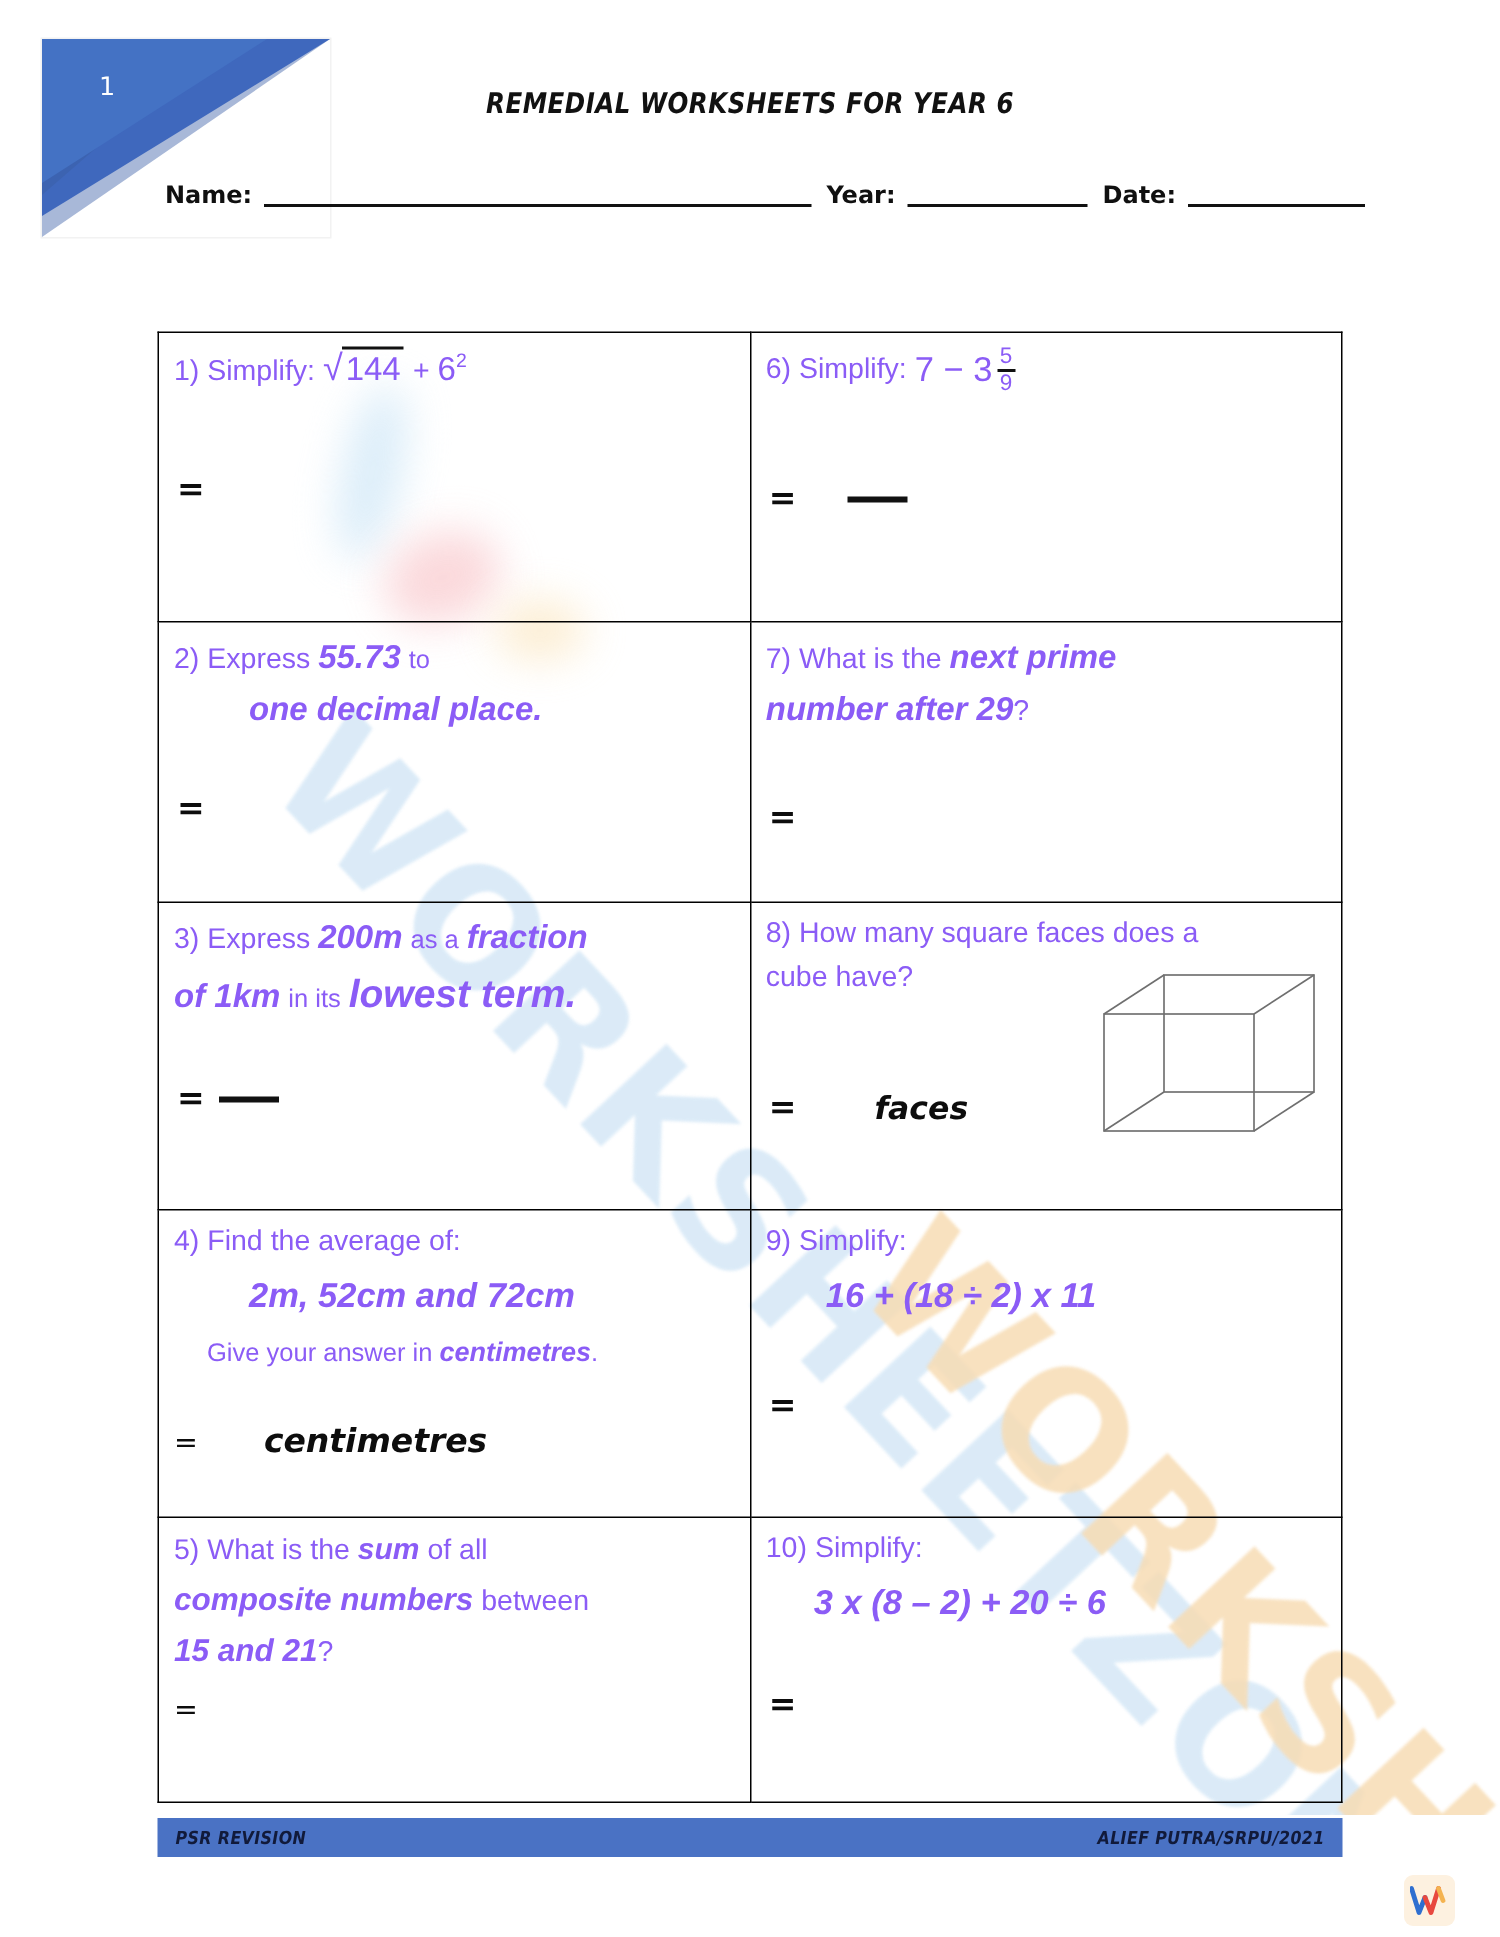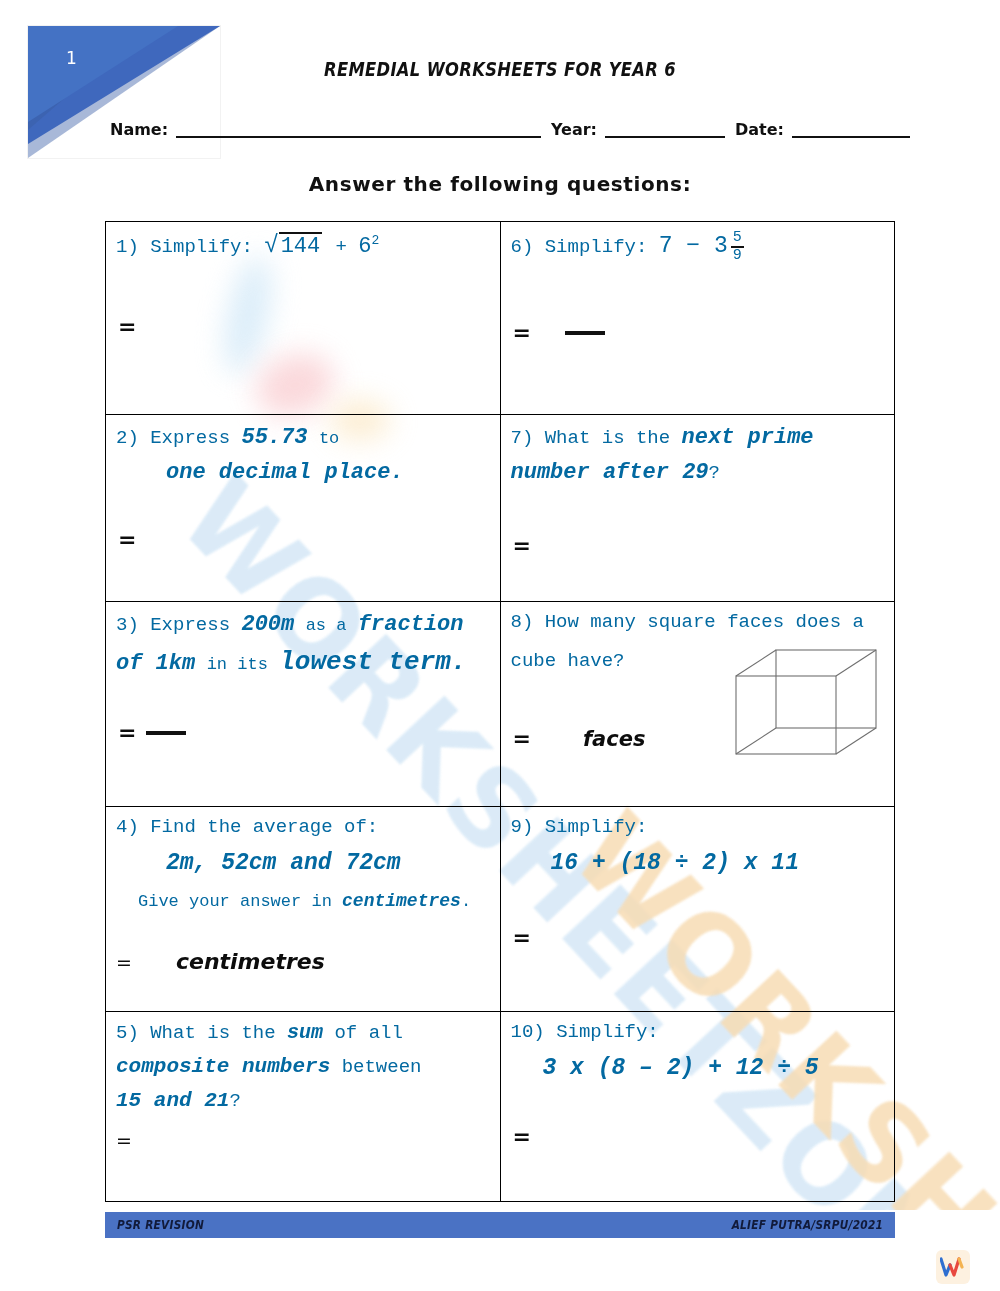--- a/index.html
+++ b/index.html
@@ -111,22 +111,22 @@
     width:50%;
     position:relative;
   }
   .r1 td{height:178px;}
   .r2 td{height:172px;}
   .r3 td{height:190px;}
   .r4 td{height:190px;}
   .r5 td{height:175px;}
 
   .qline{
-    font-family:Liberation Mono, monospace;
-    font-size:19px;color:#0369a1;
+    font-family:Liberation Sans, sans-serif;
+    font-size:19px;color:#8b5cf6;
     line-height:1.34;
   }
   .qline.indent{padding-left:50px;}
   .qline.indent-sm{padding-left:22px;}
   .bi{font-weight:bold;font-style:italic;}
 
   .ans{
     position:absolute;
     font-family:"DejaVu Sans", sans-serif;
     font-weight:bold;font-size:21px;color:#0d0d0d;
@@ -218,21 +218,20 @@
 
     <div class="fields">
       <span class="fld-label">Name:</span>
       <span class="fld-line line-name"></span>
       <span class="fld-label">Year:</span>
       <span class="fld-line line-year"></span>
       <span class="fld-label">Date:</span>
       <span class="fld-line line-date"></span>
     </div>
 
-    <div class="subtitle">Answer the following questions:</div>
   </div>
 
   <table class="qtable">
     <tbody>
 
       <tr class="r1">
         <td>
           <div class="qline">
             <span>1)</span>
             <span>Simplify:</span>
@@ -310,21 +309,21 @@
           <div class="ans" style="left:12px;top:118px;">
             <span class="eq">=</span>
             <span class="frac-bar" style="margin-left:10px;"></span>
           </div>
         </td>
         <td>
           <div class="qline">
             <span>8)</span>
             <span>How many square faces does a</span>
           </div>
-          <div class="qline" style="margin-top:14px;">cube have?</div>
+          <div class="qline" style="margin-top:4px;">cube have?</div>
           <div class="cube">
             <svg width="150" height="112" viewBox="0 0 150 112">
               <g fill="none" stroke="#6f6f6f" stroke-width="1.1">
                 <rect x="4" y="30" width="100" height="78"></rect>
                 <rect x="44" y="4" width="100" height="78"></rect>
                 <line x1="4" y1="30" x2="44" y2="4"></line>
                 <line x1="104" y1="30" x2="144" y2="4"></line>
                 <line x1="4" y1="108" x2="44" y2="82"></line>
                 <line x1="104" y1="108" x2="144" y2="82"></line>
               </g>
@@ -382,21 +381,21 @@
           </div>
           <div class="ans" style="left:10px;top:117px;">
             <span class="eq" style="font-weight:normal;font-size:19px;">=</span>
           </div>
         </td>
         <td>
           <div class="qline">
             <span>10)</span>
             <span>Simplify:</span>
           </div>
-          <div class="qline bi" style="font-size:23px;margin-top:8px;padding-left:32px;">3 x (8 – 2) + 12 ÷ 5</div>
+          <div class="qline bi" style="font-size:23px;margin-top:8px;padding-left:32px;">3 x (8 – 2) + 20 ÷ 6</div>
           <div class="ans" style="left:12px;top:112px;">
             <span class="eq">=</span>
           </div>
         </td>
       </tr>
 
     </tbody>
   </table>
 
   <div class="footbar">

